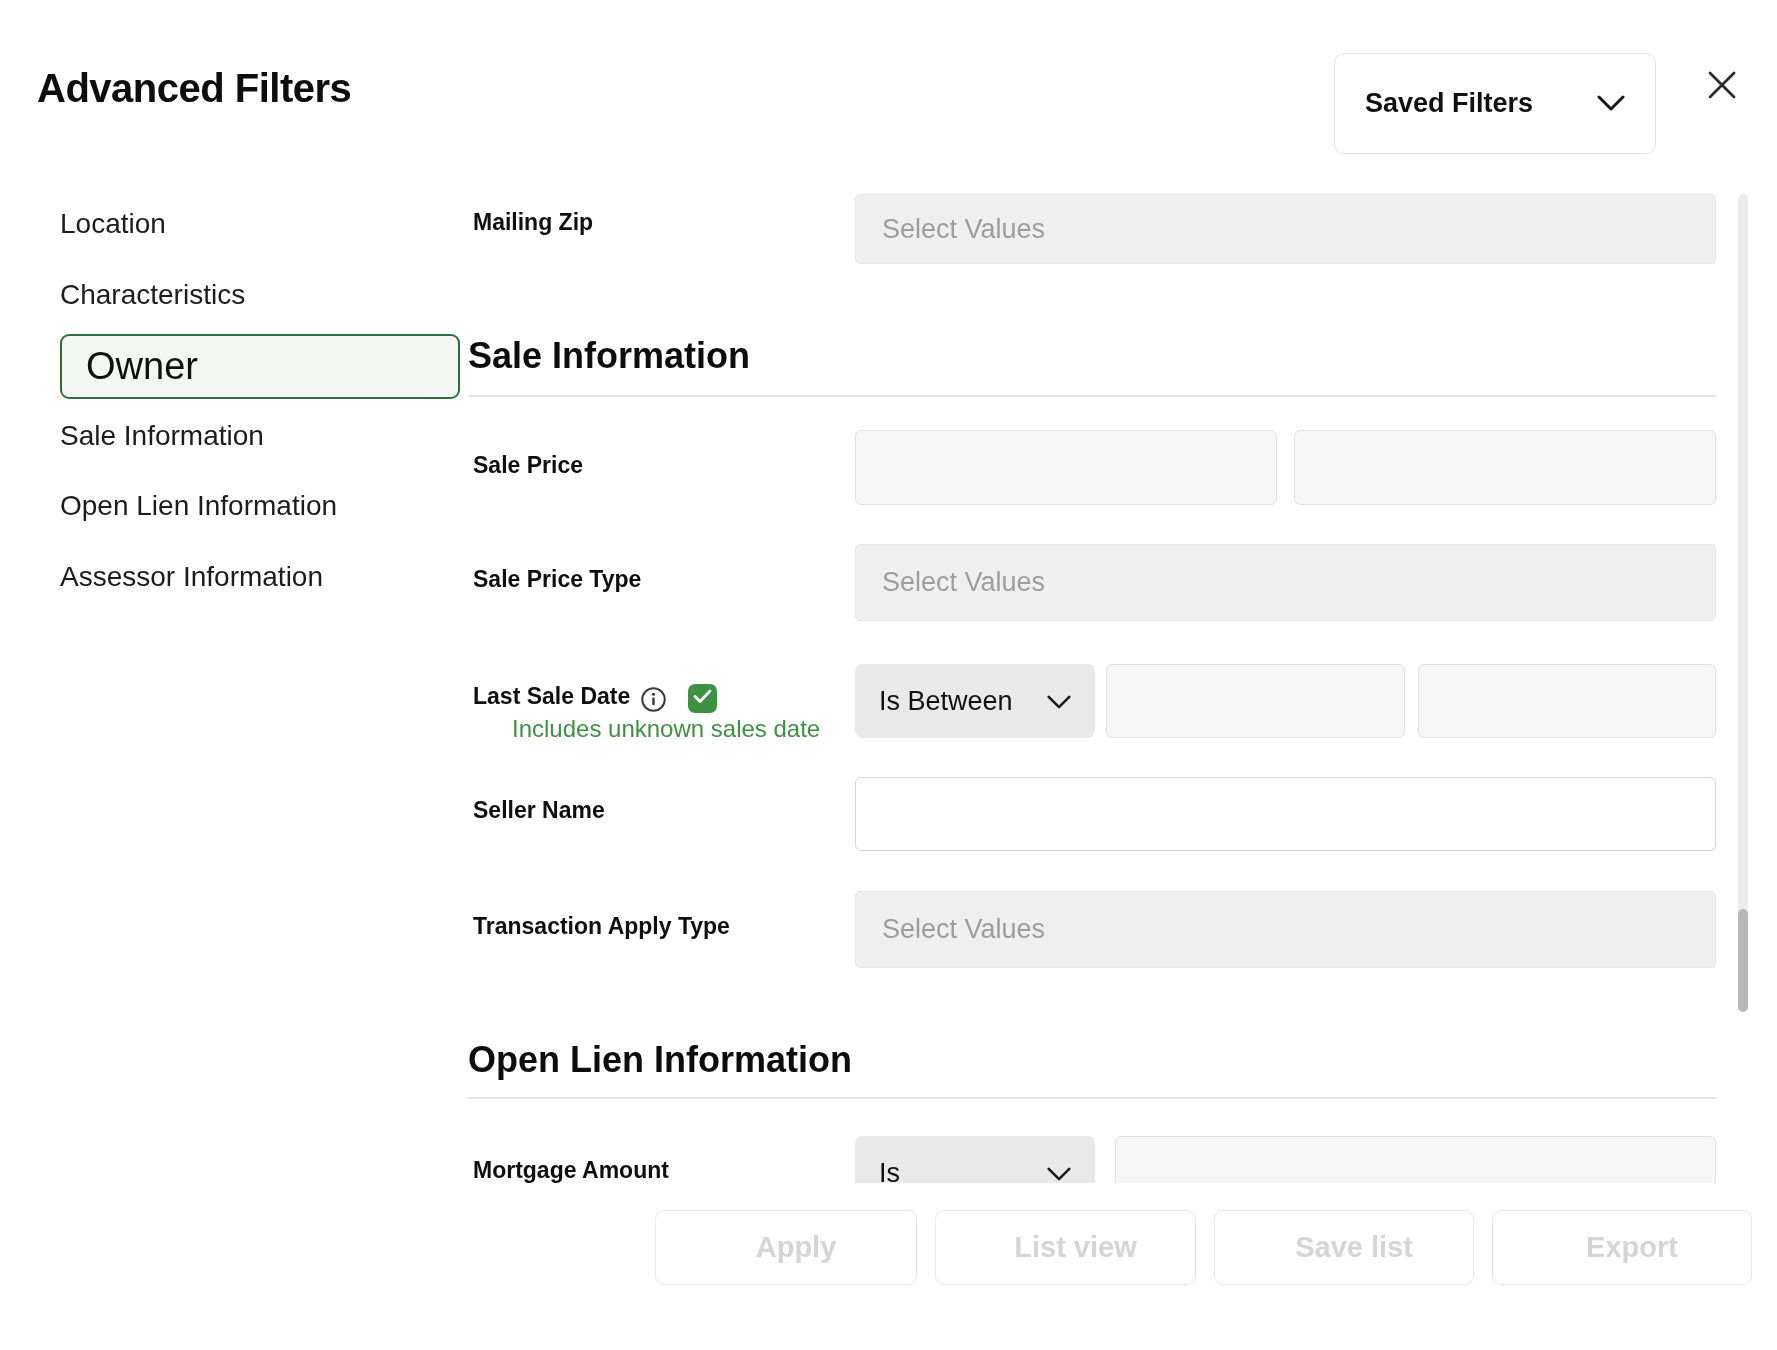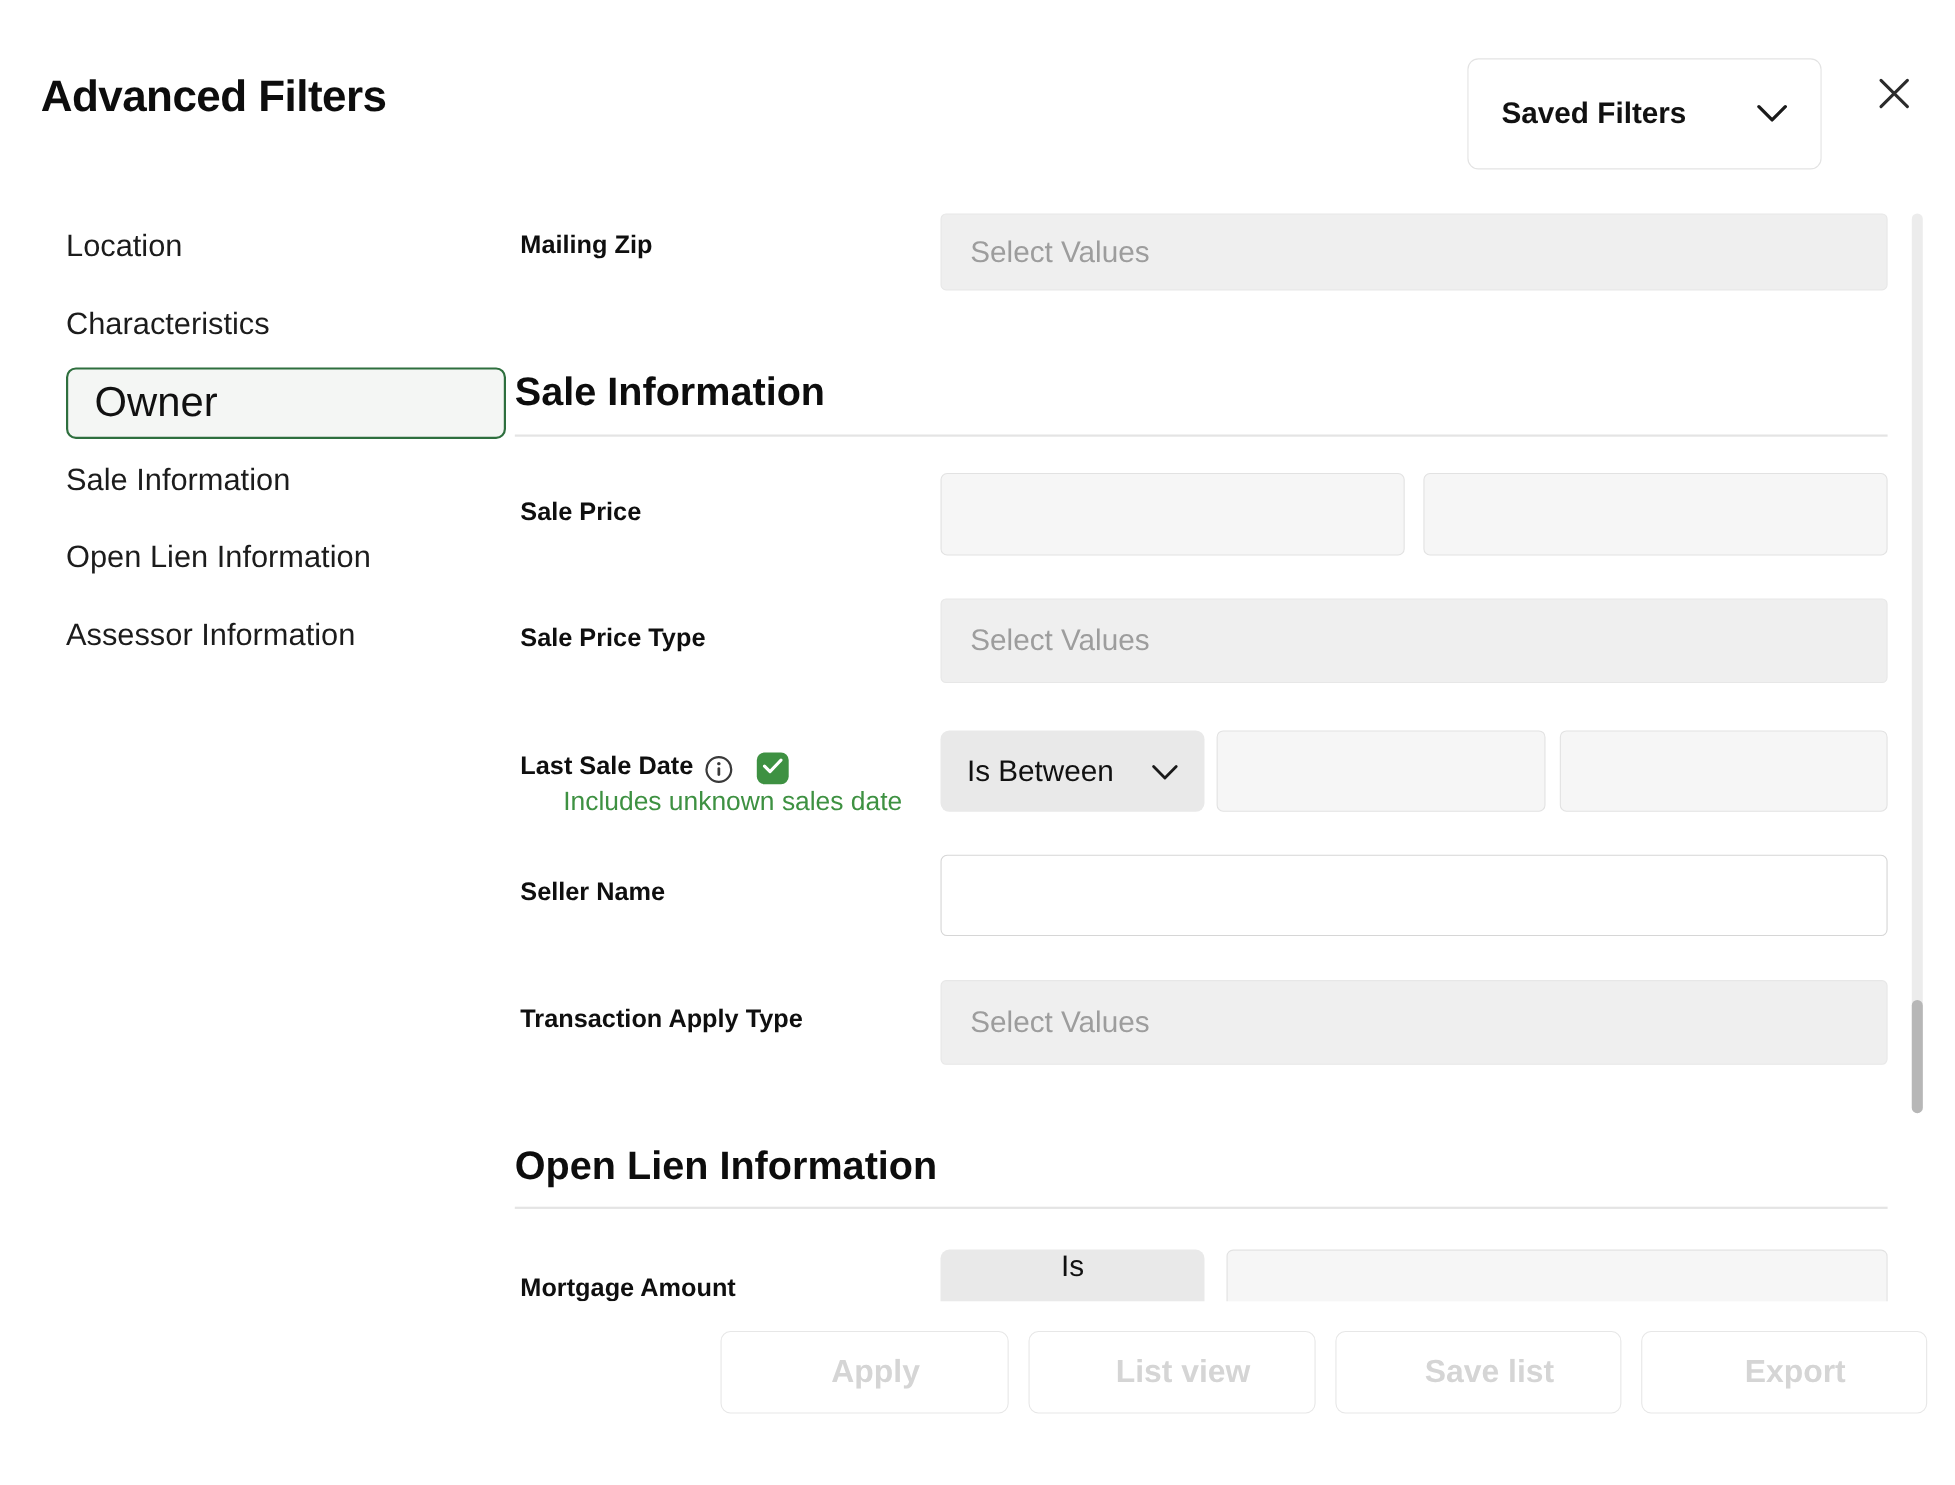--- a/index.html
+++ b/index.html
@@ -87,21 +87,21 @@
   .lbl-seller { top:797px; }
   .inp-seller { left:855px; top:777px; width:861px; height:74px; }
 
   .lbl-tdt { top:913px; }
   .box-tdt { left:855px; top:891px; width:861px; height:77px; }
 
   .hd-lien { top:1039px; }
   .dv-lien { top:1097px; }
 
   .lbl-mortgage { top:1157px; }
-  .dd-mortgage { left:855px; top:1136px; width:240px; height:74px;flex-direction:column; }
+  .dd-mortgage { left:855px; top:1136px; width:240px; height:74px; }
   .inp-mortgage { left:1115px; top:1136px; width:601px; height:74px; }
 
   
   .footer { left:0; top:1183px; width:1777px; height:167px; background:#ffffff; }
   .footer-btn {
     position:absolute; top:27px; height:75px;
     background:#ffffff; border:1px solid #e7e7e7; border-radius:9px;
     font-size:29px; font-weight:600; color:#d5d5d5;
     font-family:"Liberation Sans", sans-serif; cursor:pointer;padding-left:20px;
   }

